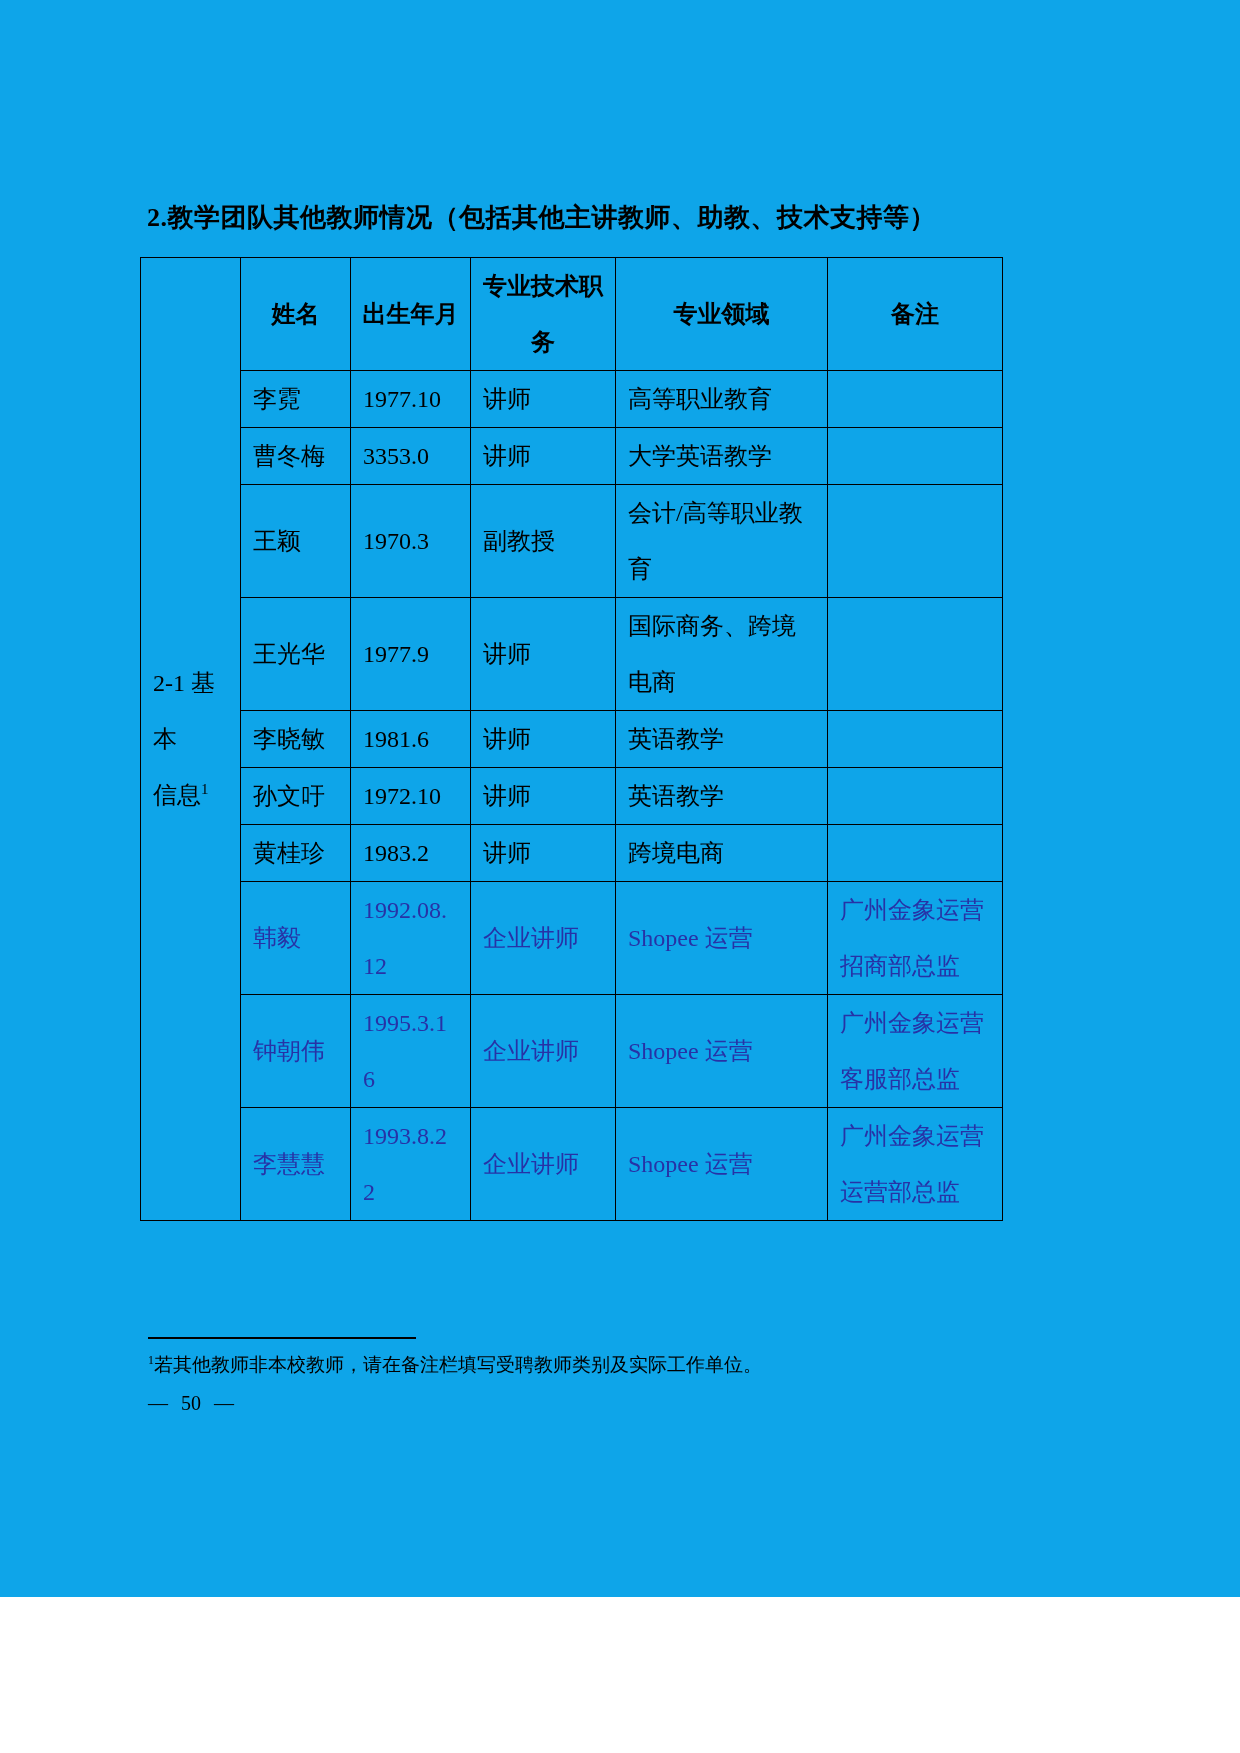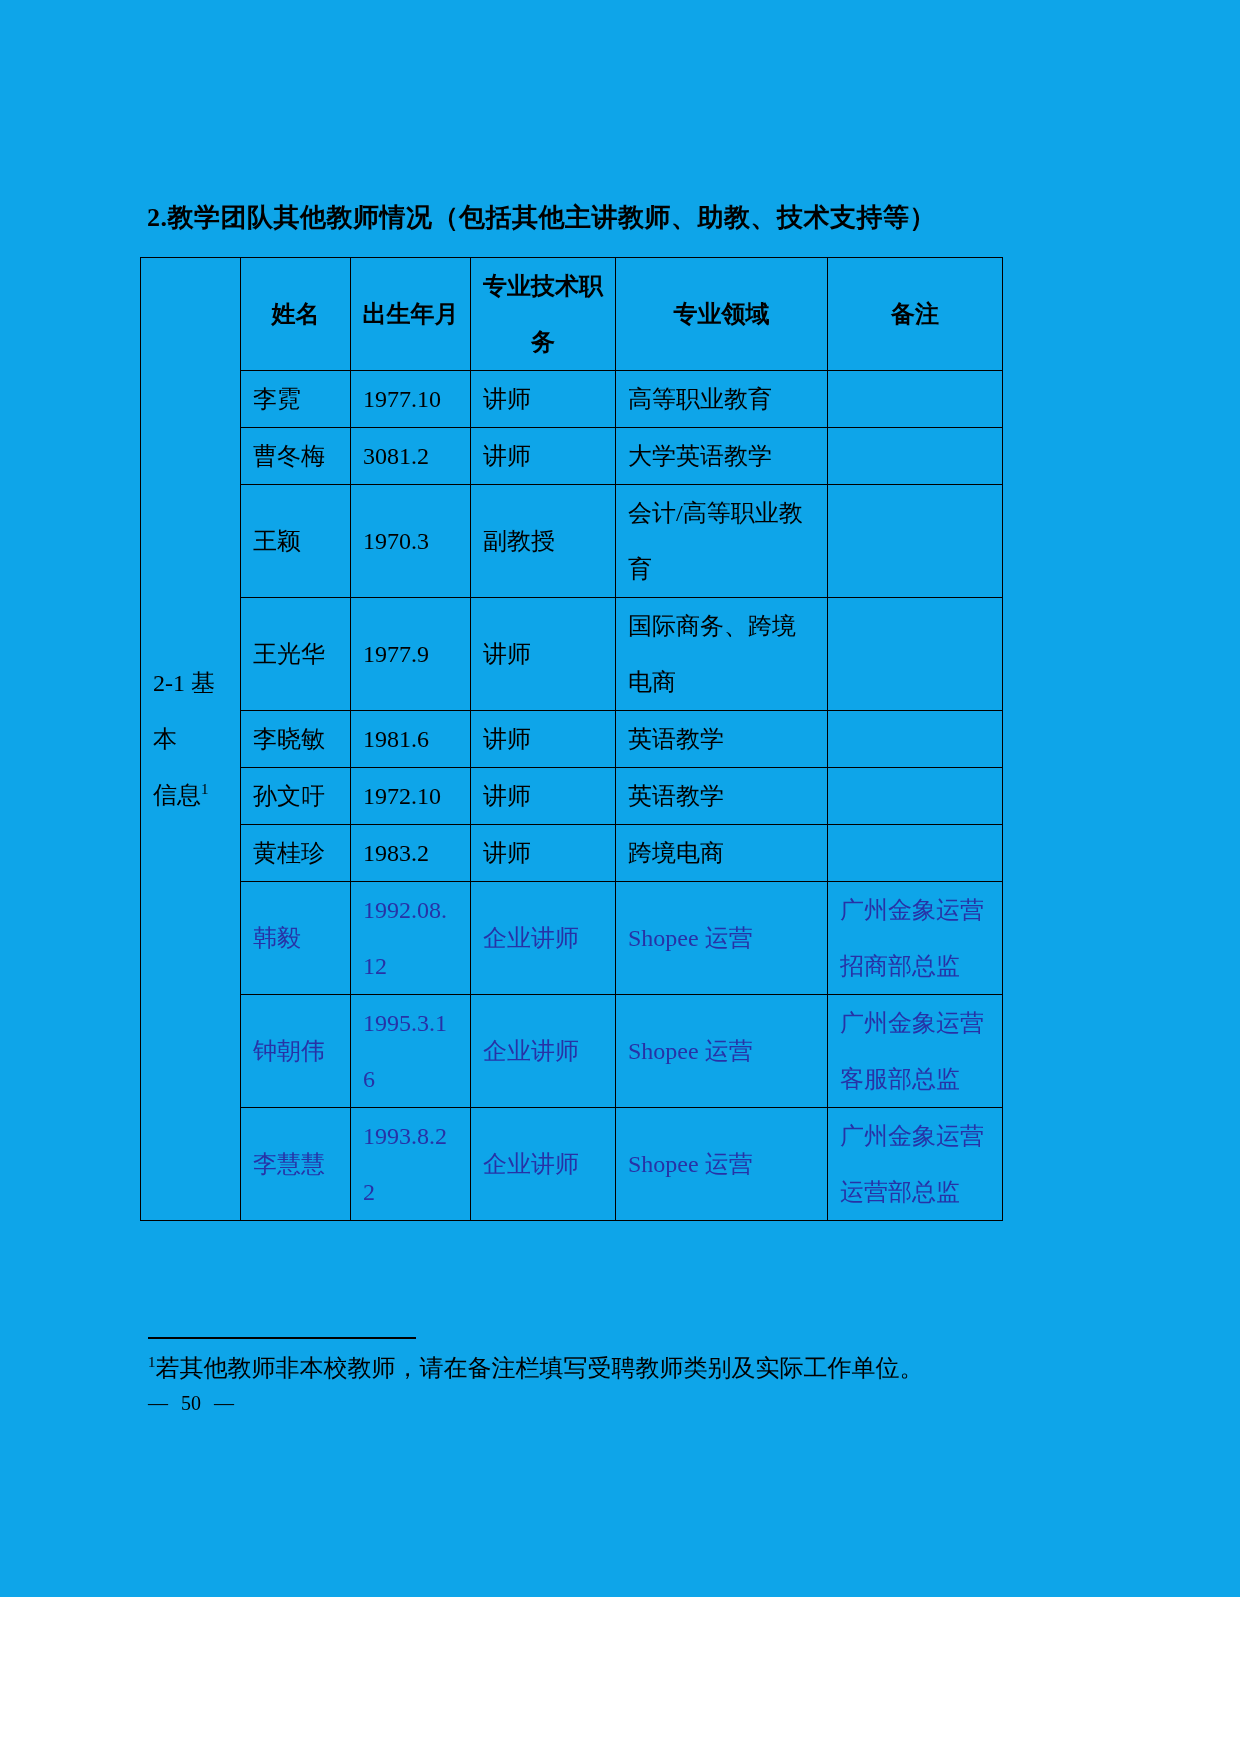--- a/index.html
+++ b/index.html
@@ -67,21 +67,21 @@
     position: absolute;
     left: 148px;
     top: 1337px;
     width: 268px;
     border-top: 2px solid #000000;
   }
   .footnote {
     position: absolute;
     left: 148px;
     top: 1352px;
-    font-size: 24px;
+    font-size: 19px;
     white-space: nowrap;
   }
   .page-number {
     position: absolute;
     left: 148px;
     top: 1392px;
     font-size: 20px;
     word-spacing: 8px;
   }
 </style>
@@ -117,21 +117,21 @@
       <tr>
         <td class="col-name">李霓</td>
         <td class="col-birth">1977.10</td>
         <td class="col-title">讲师</td>
         <td class="col-field">高等职业教育</td>
         <td class="col-remark"></td>
       </tr>
 
       <tr>
         <td class="col-name">曹冬梅</td>
-        <td class="col-birth">3081.2</td>
+        <td class="col-birth">3353.0</td>
         <td class="col-title">讲师</td>
         <td class="col-field">大学英语教学</td>
         <td class="col-remark"></td>
       </tr>
 
       <tr>
         <td class="col-name">王颖</td>
         <td class="col-birth">1970.3</td>
         <td class="col-title">副教授</td>
         <td class="col-field">会计/高等职业教育</td>

